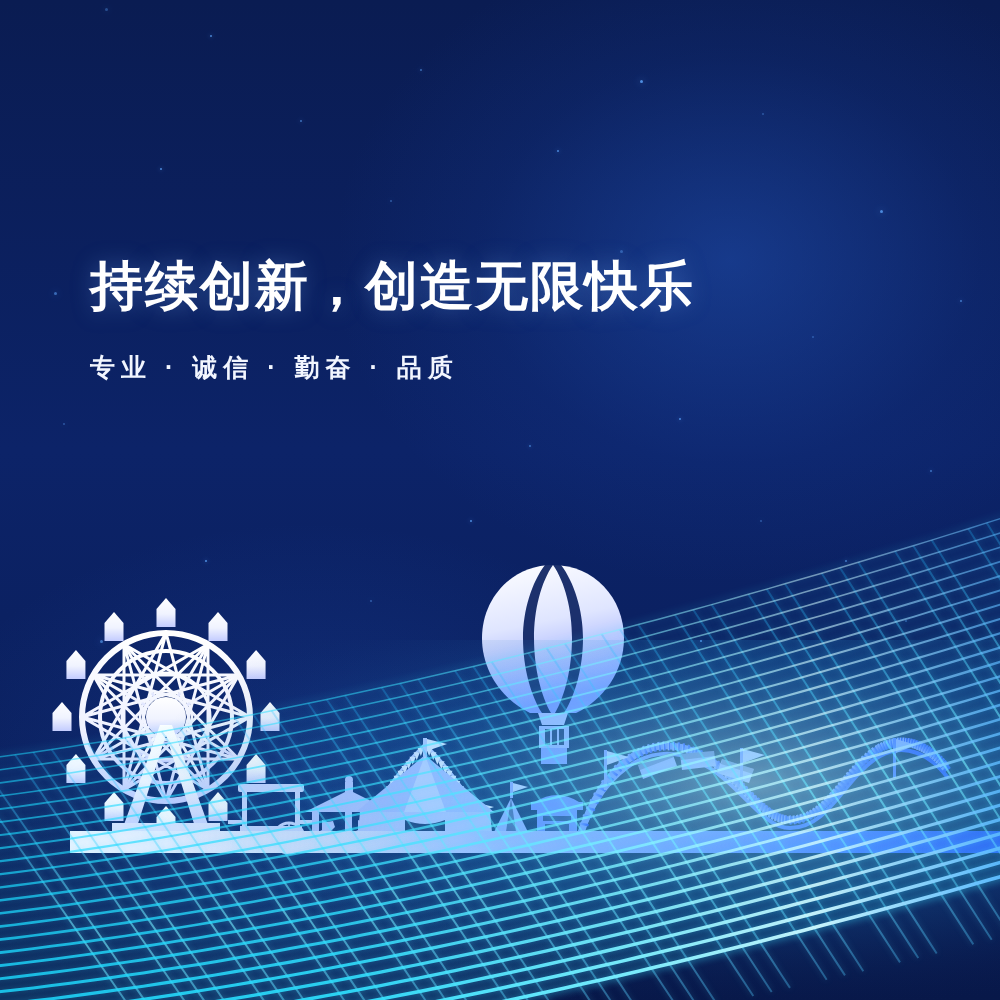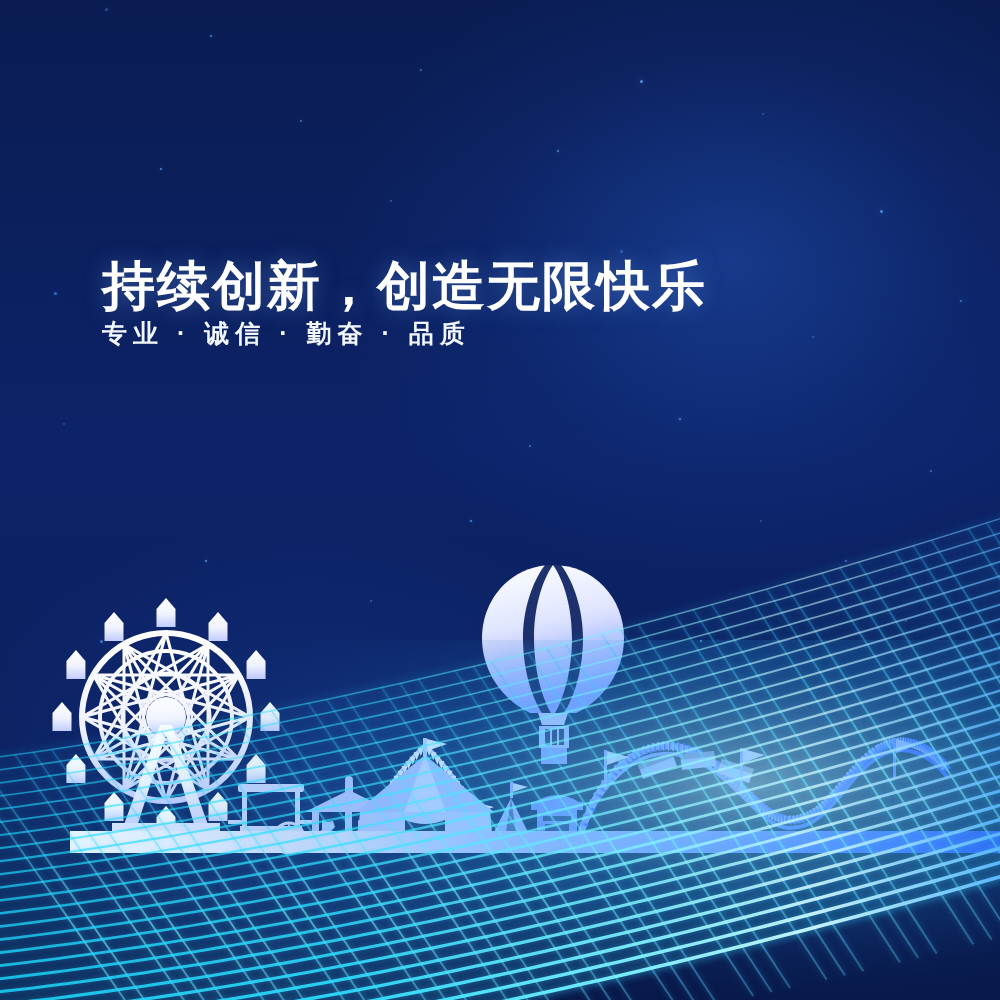--- a/index.html
+++ b/index.html
@@ -11,25 +11,25 @@
         background:linear-gradient(180deg,#0a1c52 0%,#0c2368 45%,#0a1f5c 78%,#081849 100%);}
   .glowA{position:absolute;left:34%;top:-6%;width:780px;height:640px;
          background:radial-gradient(ellipse at center, rgba(40,96,205,.40) 0%, rgba(25,66,160,.16) 45%, rgba(10,32,92,0) 72%);}
   .glowB{position:absolute;left:-10%;top:52%;width:820px;height:560px;
          background:radial-gradient(ellipse at center, rgba(34,84,190,.30) 0%, rgba(12,38,105,0) 70%);}
 
   .stars{position:absolute;inset:0;}
   .star{position:absolute;border-radius:50%;background:#5fa8ff;}
 
   
-  .copy{position:absolute;left:102px;top:256px;}
+  .copy{position:absolute;left:90px;top:256px;}
   .title{font-size:53px;font-weight:700;color:#ffffff;letter-spacing:2px;
          line-height:1.15;white-space:nowrap;
          text-shadow:0 0 22px rgba(120,180,255,.35);}
-  .subtitle{font-size:25px;font-weight:700;color:#f2f6ff;
+  .subtitle{margin-top:34px;font-size:25px;font-weight:700;color:#f2f6ff;
             letter-spacing:6px;white-space:nowrap;}
 
   
   .scene{position:absolute;left:0;top:520px;width:1000px;height:330px;}
   .waves{position:absolute;left:-40px;top:640px;width:1100px;height:420px;}
 
   svg{display:block;overflow:visible;}
 </style>
 </head>
 <body>

